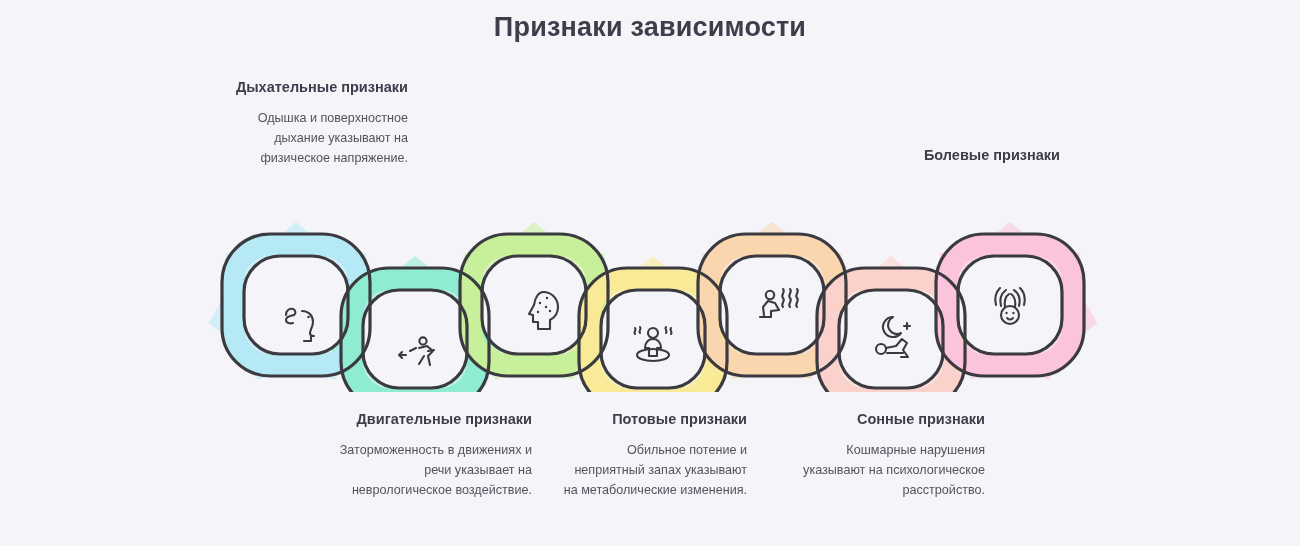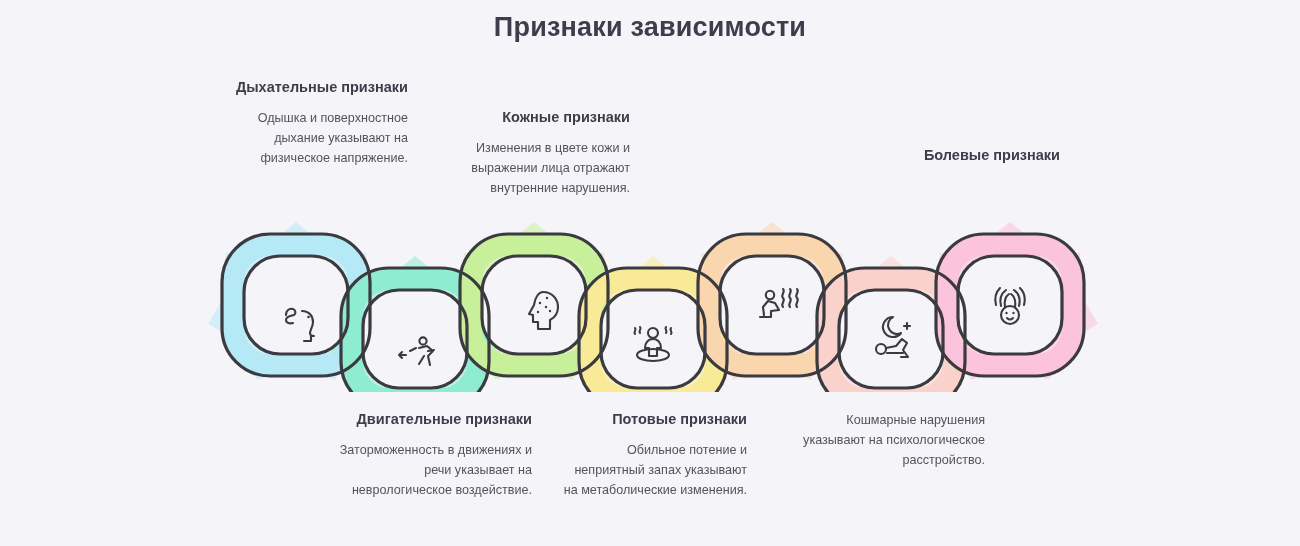--- a/index.html
+++ b/index.html
@@ -42,38 +42,35 @@
 <body>
 
 <div id="stage">
 
   <div id="page-title">Признаки зависимости</div>
 
   <div class="label-block lb-0">
     <div class="label-title">Дыхательные признаки</div>
     <div class="label-desc">Одышка и поверхностное дыхание указывают на физическое напряжение.</div>
   </div>
-  <div class="label-block lb-1">
-    <div class="label-title">Кожные признаки</div>
-    <div class="label-desc">Изменения в цвете кожи и выражении лица отражают внутренние нарушения.</div>
-  </div>
   <div class="label-block lb-2">
   </div>
   <div class="label-block lb-3">
     <div class="label-title">Болевые признаки</div>
   </div>
   <div class="label-block lb-5">
     <div class="label-title">Потовые признаки</div>
     <div class="label-desc">Обильное потение и неприятный запах указывают на метаболические изменения.</div>
   </div>
   <div class="label-block lb-4">
     <div class="label-title">Двигательные признаки</div>
     <div class="label-desc">Заторможенность в движениях и речи указывает на неврологическое воздействие.</div>
   </div>
   <div class="label-block lb-6">
+    <div class="label-title">Сонные признаки</div>
     <div class="label-desc">Кошмарные нарушения указывают на психологическое расстройство.</div>
   </div>
 
   <svg id="chain-svg" width="1300" height="180" viewBox="0 0 1300 180">
     <defs>
 
       <g id="ico-breathing">
         <path d="M6 6 c7 0 11 5 11 11 c0 5 -3 8 -3 11 c0 2 2 3 4 3 l-3 0 l0 5 l-7 0" fill="none" stroke="#3a3a40" stroke-width="2.1" stroke-linecap="round" stroke-linejoin="round"></path>
         <circle cx="12.5" cy="12" r="1.3" fill="#3a3a40"></circle>
         <path d="M-10 10 c0 -5 4 -7 7 -6 c3 1 3 5 1 6 c-3 1 -8 1 -8 5 c0 3 4 4 7 3" fill="none" stroke="#3a3a40" stroke-width="2.1" stroke-linecap="round" stroke-linejoin="round"></path>

